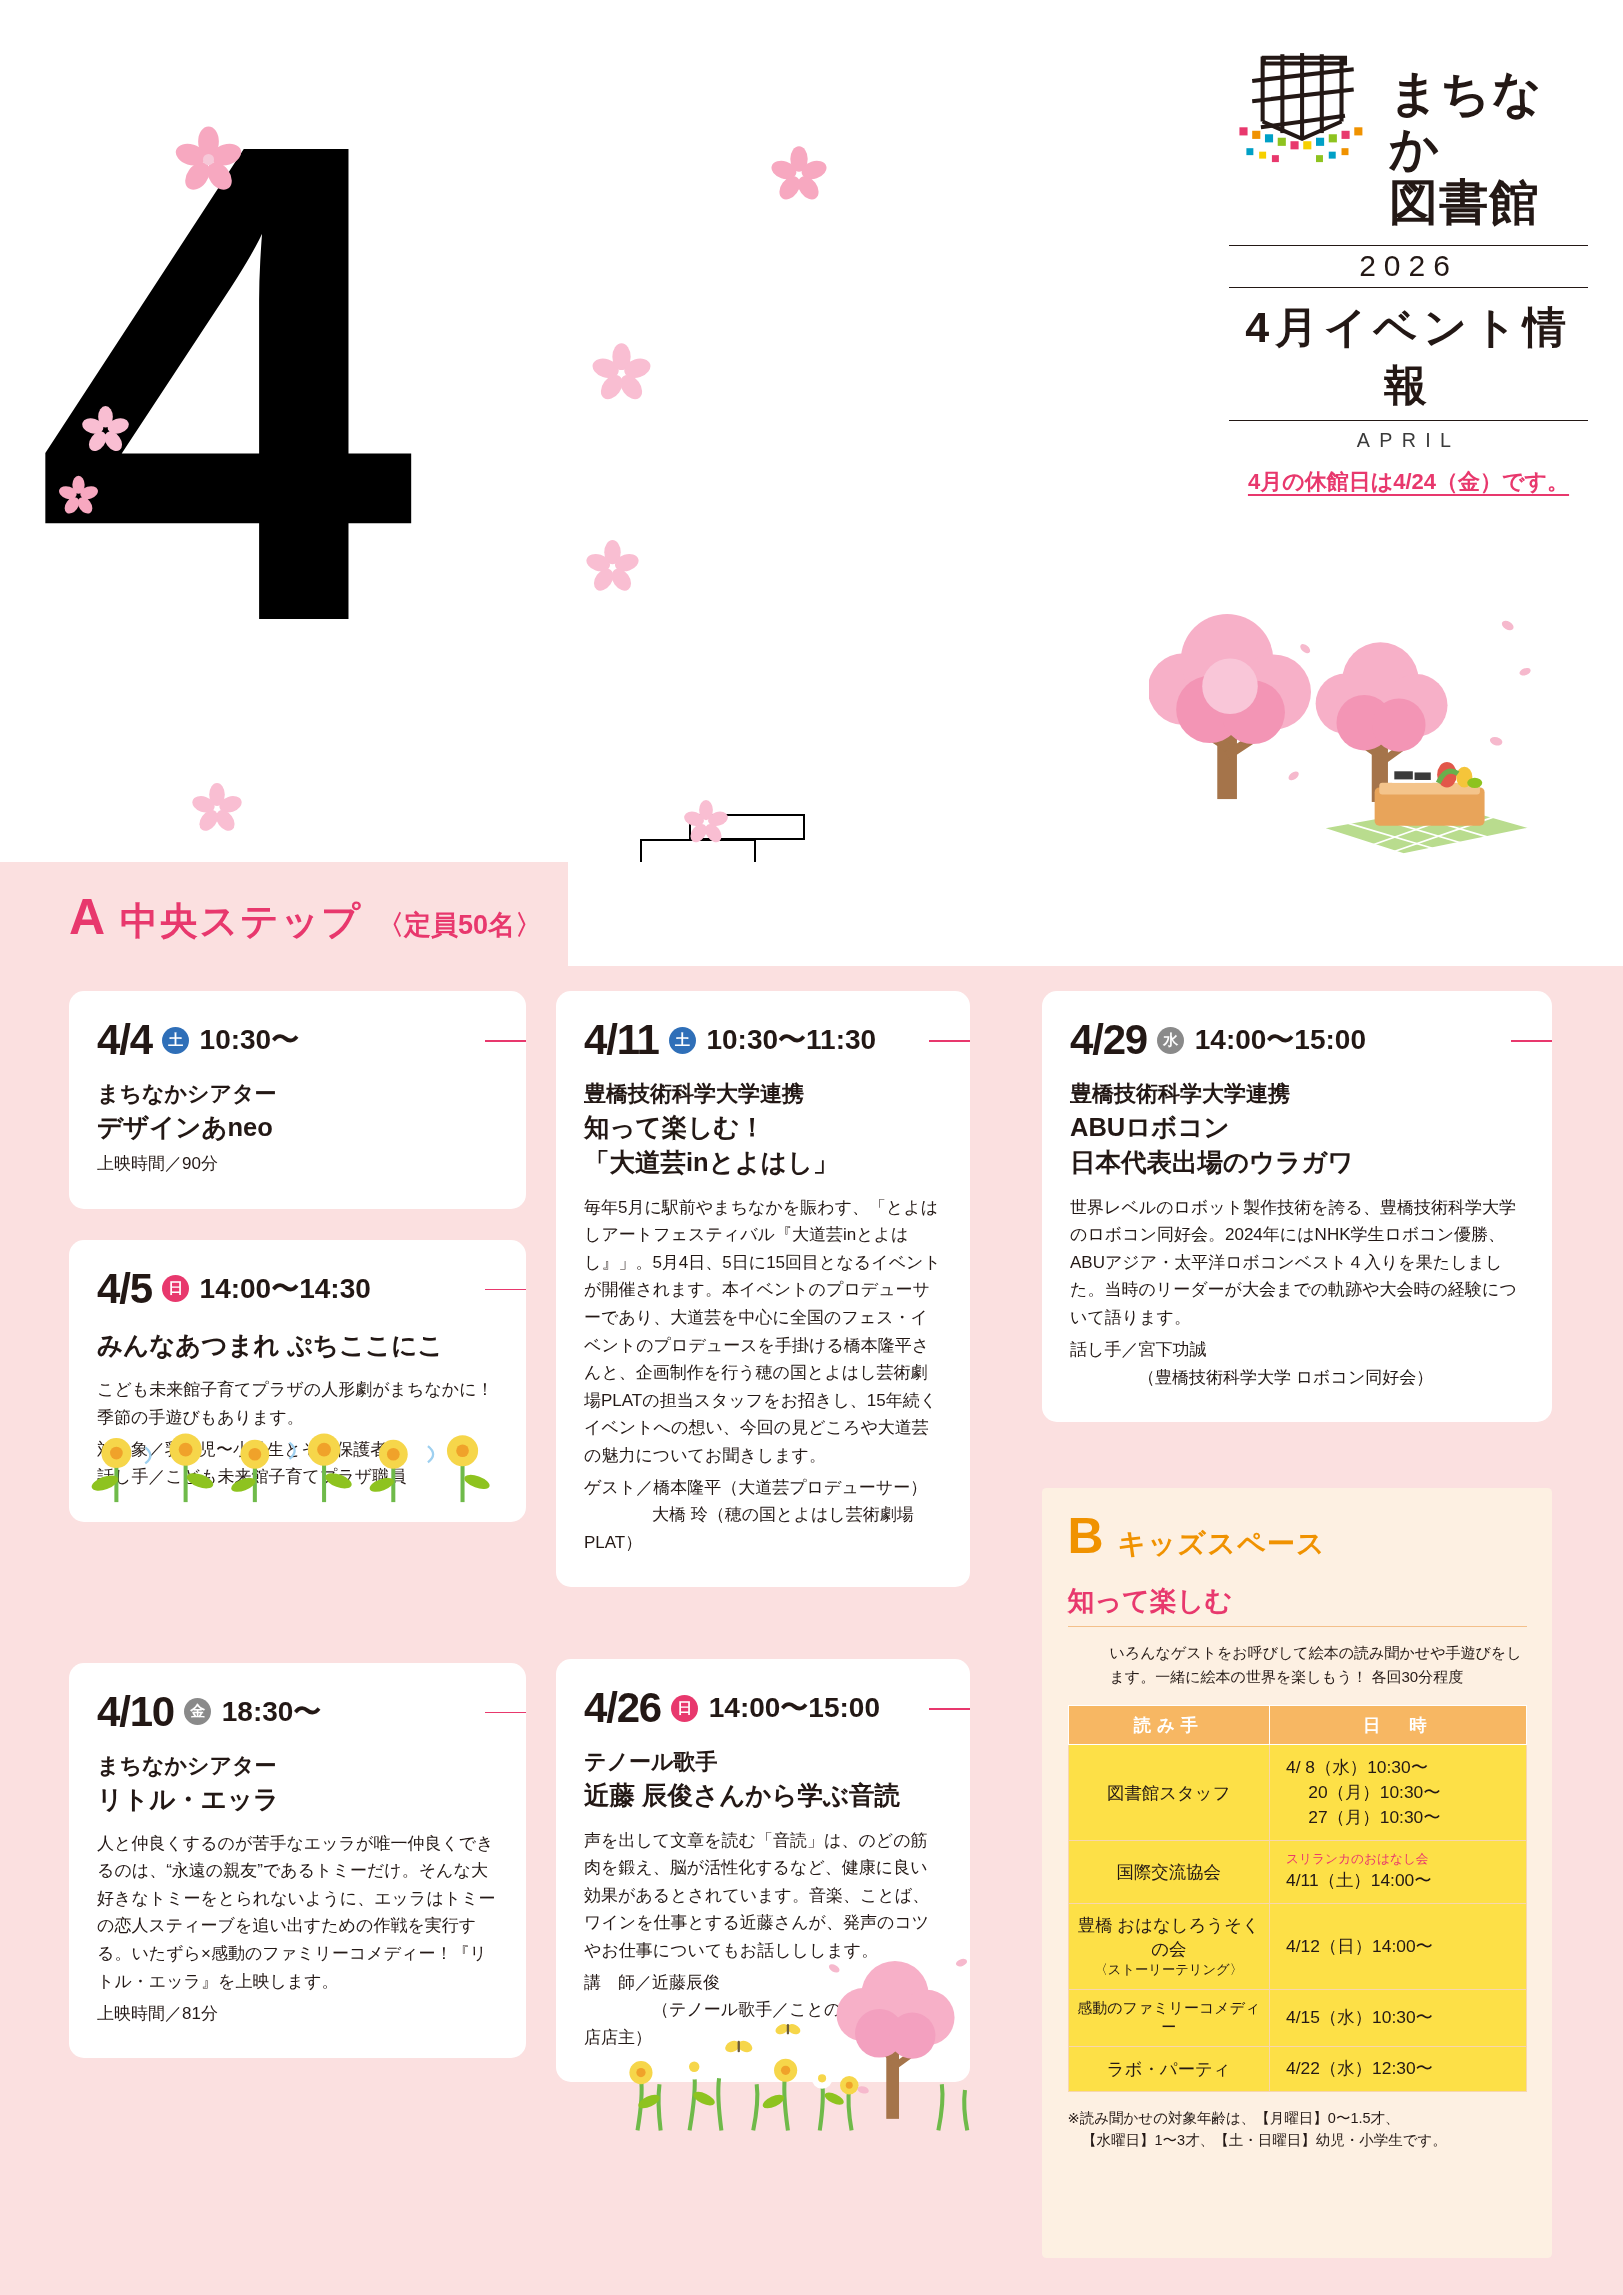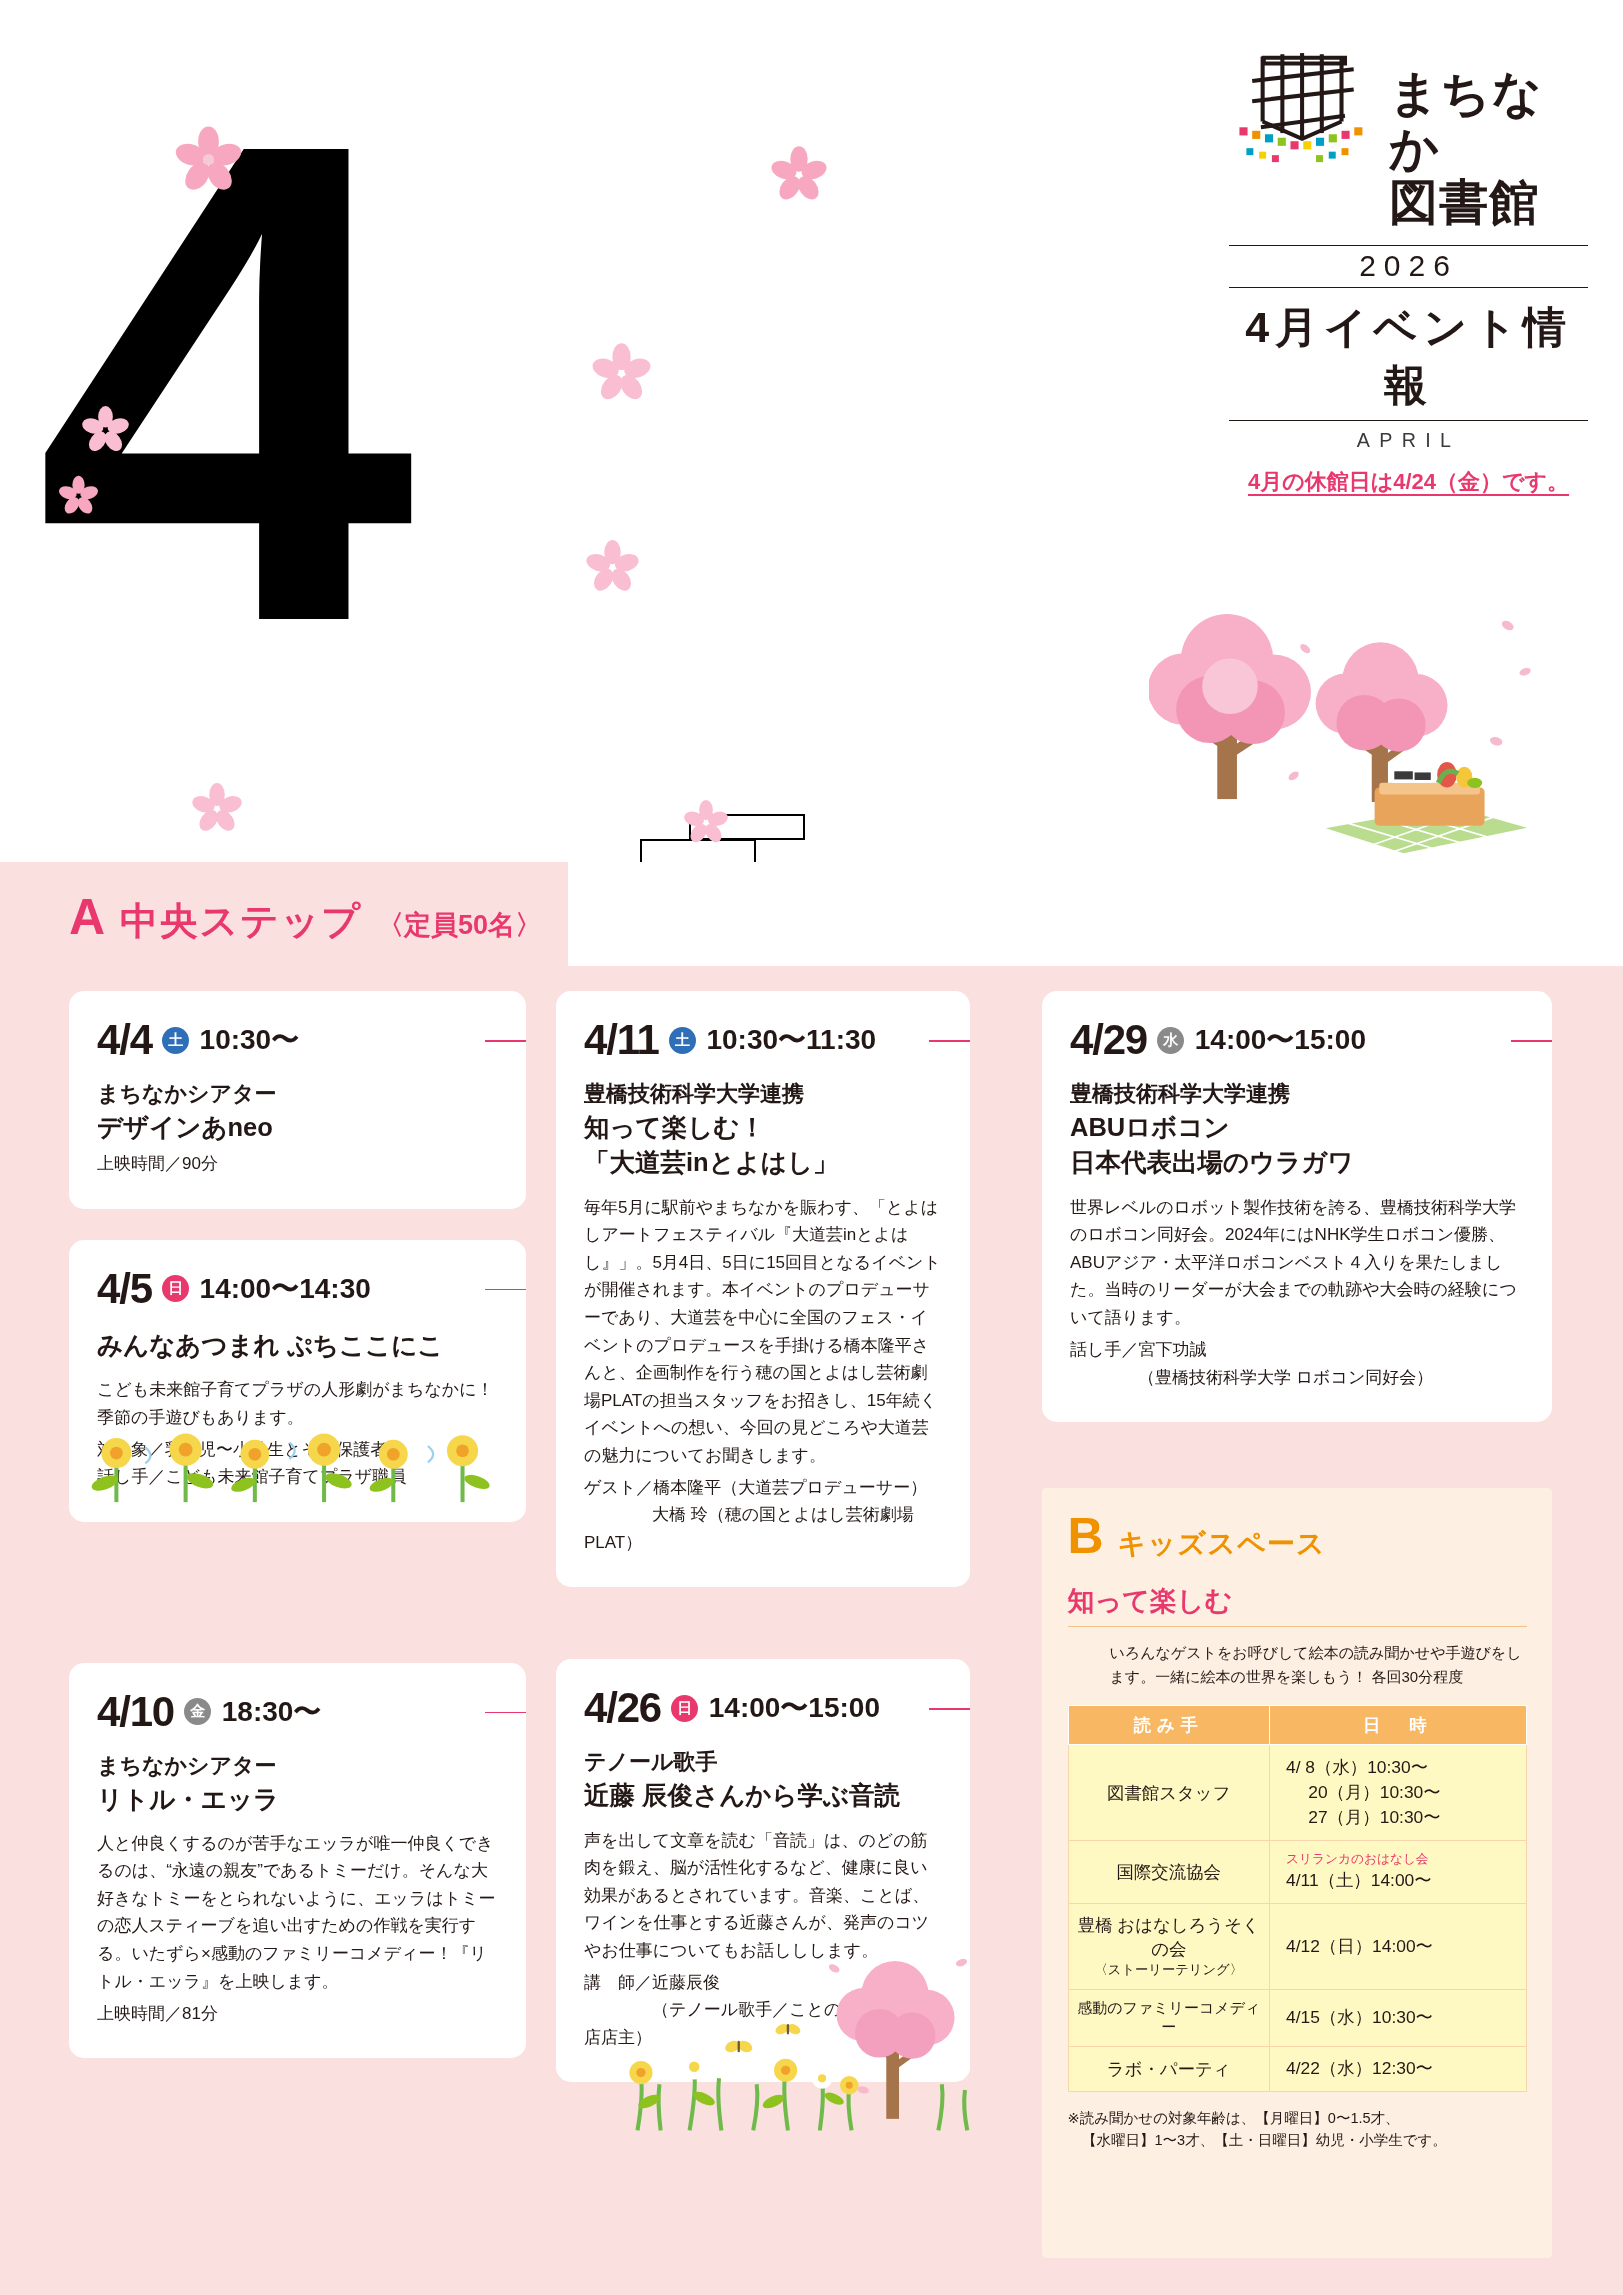--- a/index.html
+++ b/index.html
@@ -127,21 +127,21 @@
   #b-sub { margin-top:19.7px; font-size:27px; font-weight:bold; color:#e8386d; }
   #b-sub-rule { margin-top:7px; height:1.7px; background:#f3c08a; }
   #b-desc { margin-top:14px; font-size:15px; line-height:1.6; color:#231815;margin-left:42px; }
 
   table.b-table { width:100%; border-collapse:collapse; margin-top:16px; }
   table.b-table th {
     background:#f7b763; color:#ffffff; font-size:17.4px; font-weight:bold;
     padding:7px 0; letter-spacing:5.8px; border:1.2px solid #ffffff;
   }
   table.b-table td {
-    background:#fef9c3; border:1.2px solid #f7d6ae; padding:9.3px 5.8px;
+    background:#fde047; border:1.2px solid #f7d6ae; padding:9.3px 5.8px;
     font-size:17.4px; color:#231815; text-align:center; vertical-align:middle;
   }
   table.b-table td.who { width:44%; font-size:17.4px; }
   table.b-table td.who .small { font-size:13.3px; display:block; }
   table.b-table td.when { text-align:left; padding-left:16px; line-height:1.45; }
   table.b-table td.when .tag { display:block; font-size:12.7px; color:#e8386d; }
   #b-note { margin-top:15px; font-size:14.5px; line-height:1.55; color:#231815; }
 </style>
 </head>
 <body>

